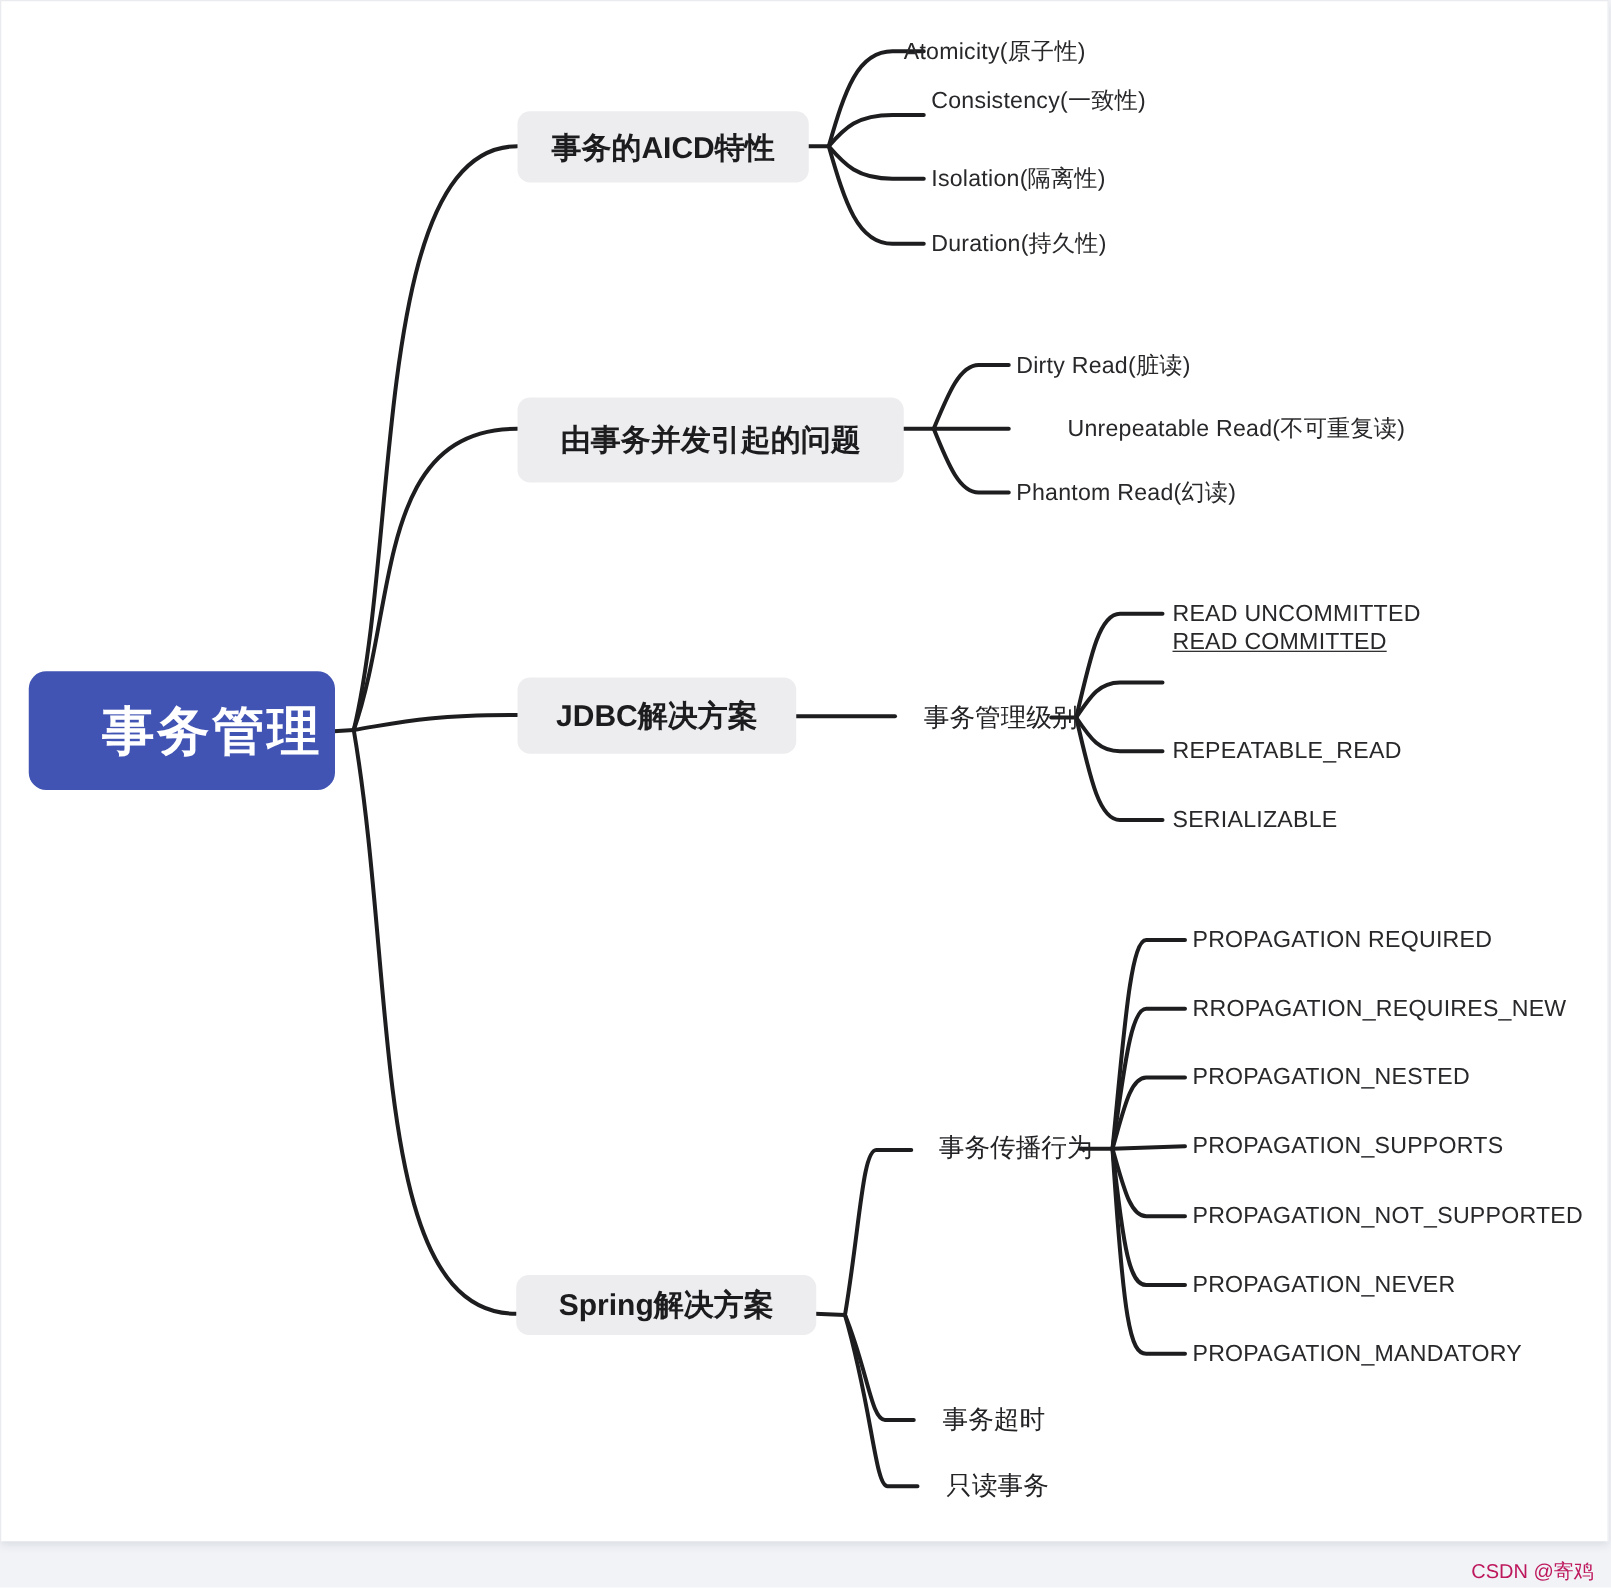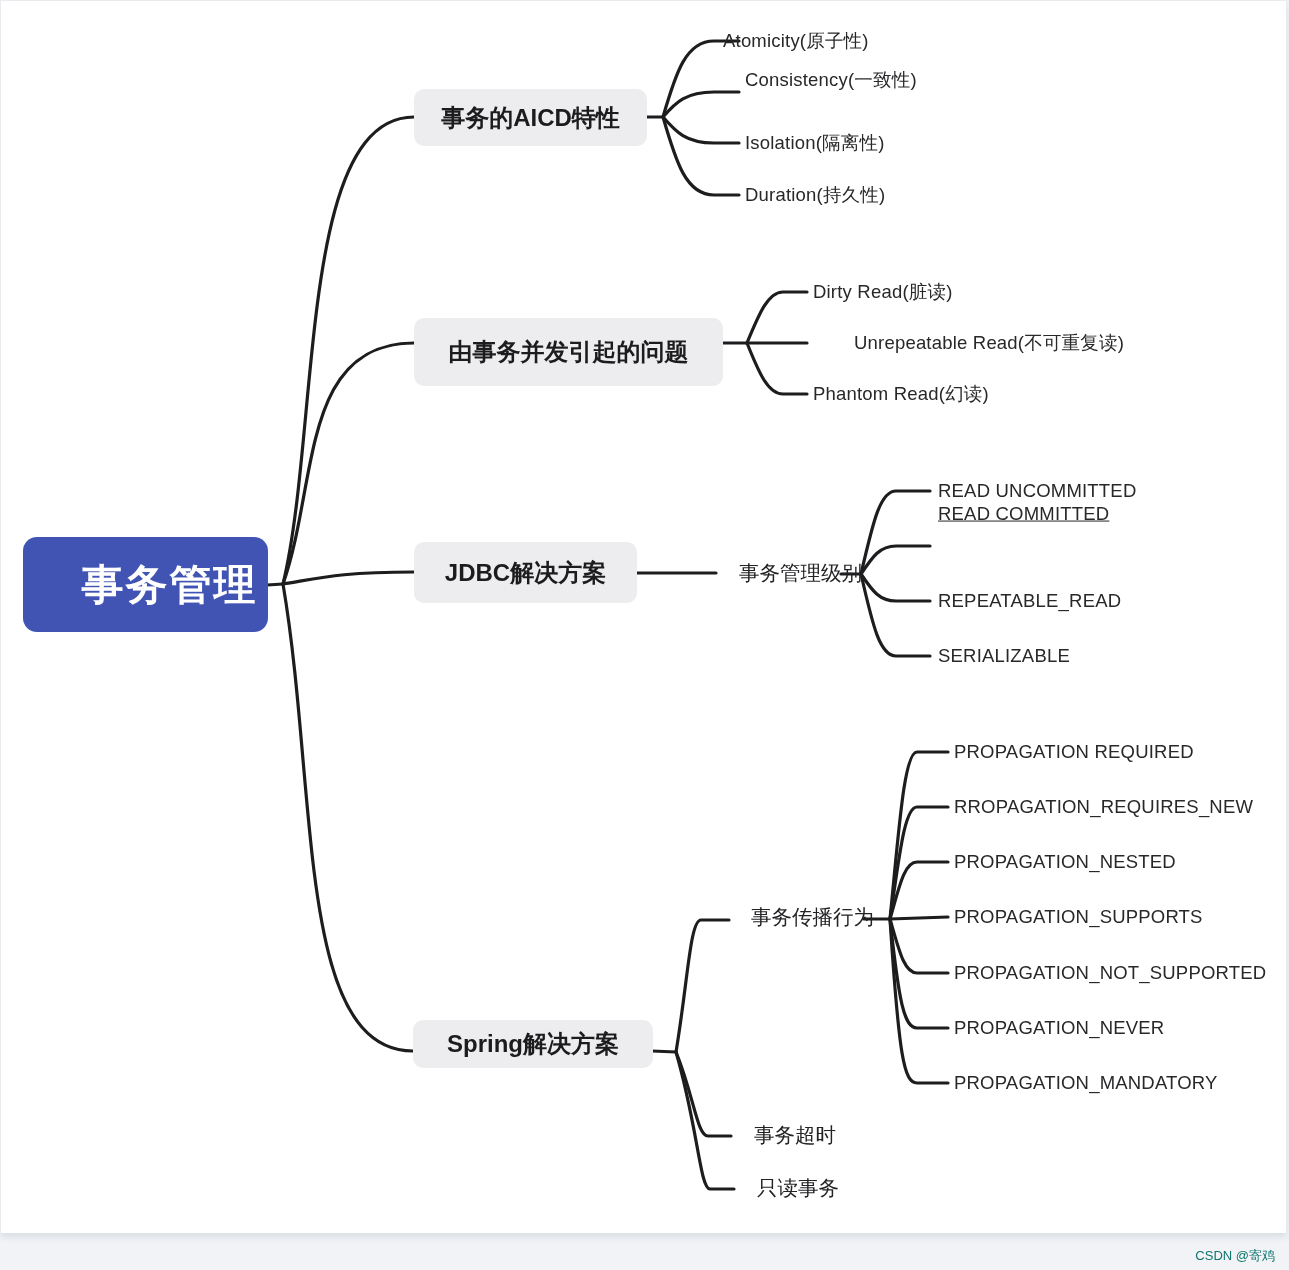--- a/index.html
+++ b/index.html
@@ -46,21 +46,21 @@
     margin-left:17px;
   }
   .leaf{
     color:#28282b;font-size:18.5px;
     transform:translateY(-52%);
     letter-spacing:.2px;
   }
   .watermark{
     position:absolute;z-index:3;
     right:14px;top:1247px;
-    font-size:13px;color:#0f766e;
+    font-size:16px;color:#be185d;
   }
 </style>
 </head>
 <body>
 
 <div class="canvas"></div>
 
 <svg class="links" width="1289" height="1270" viewBox="0 0 1289 1270">
 
   <g>

